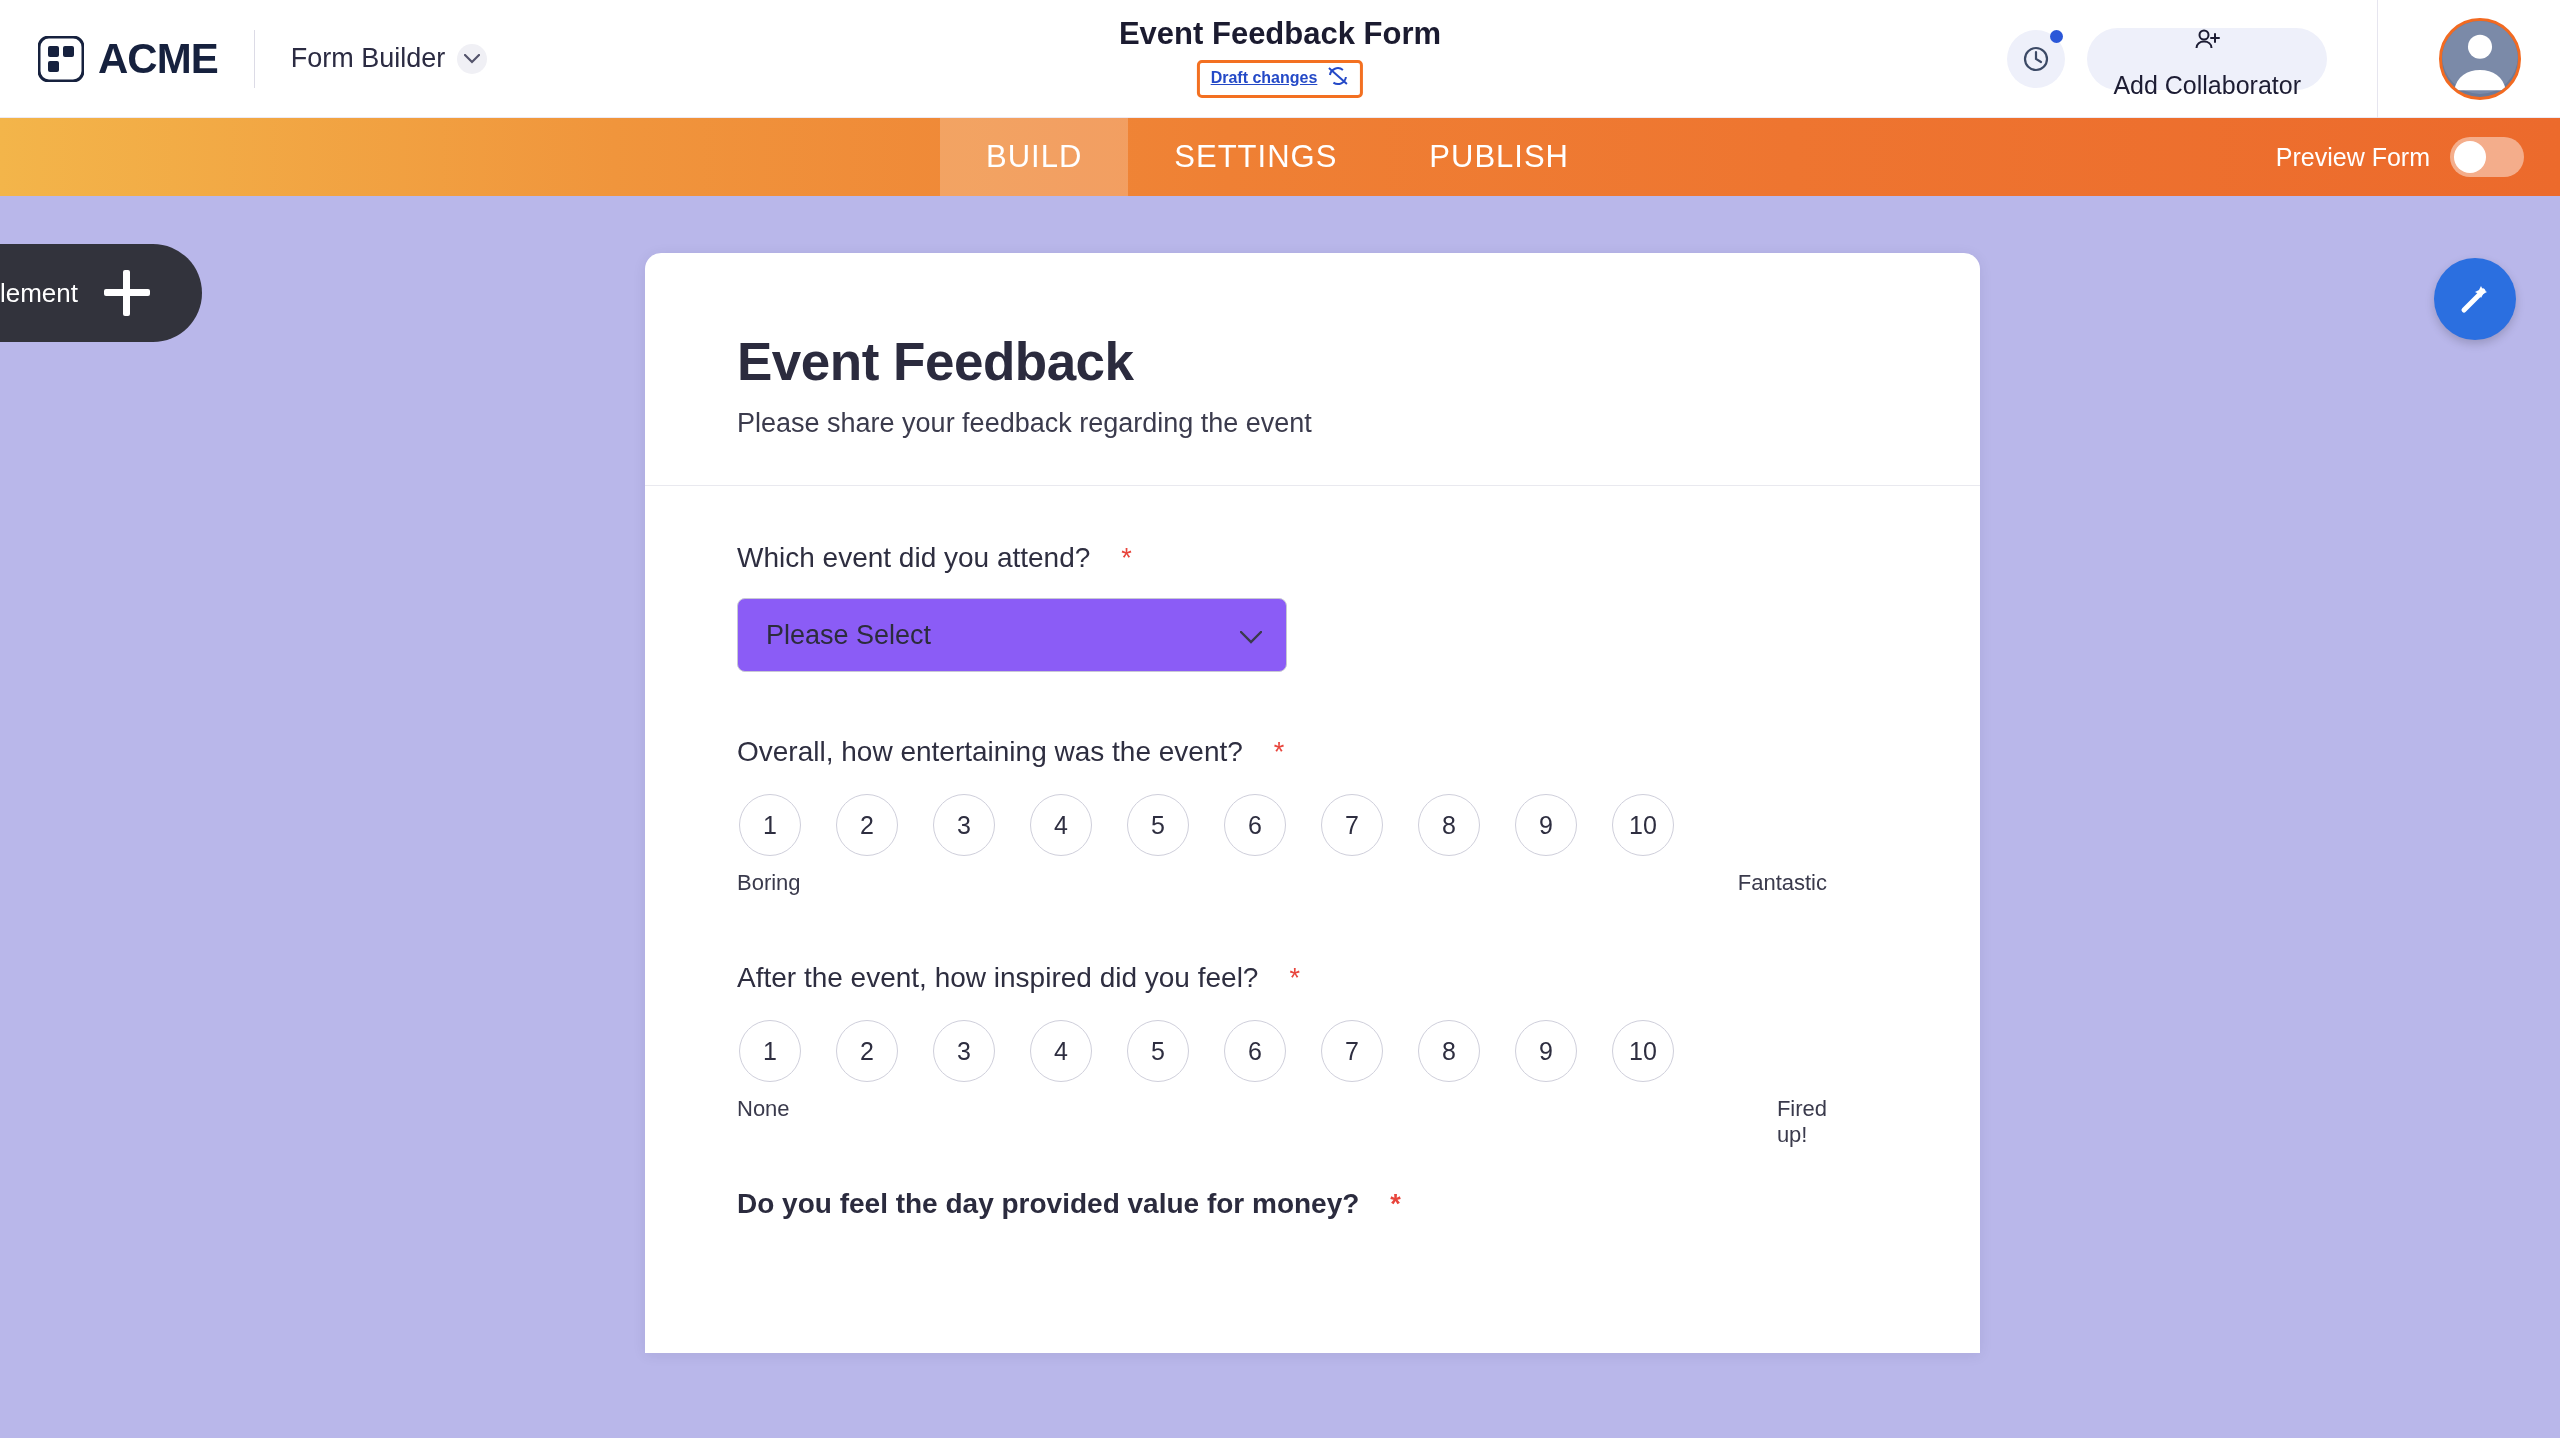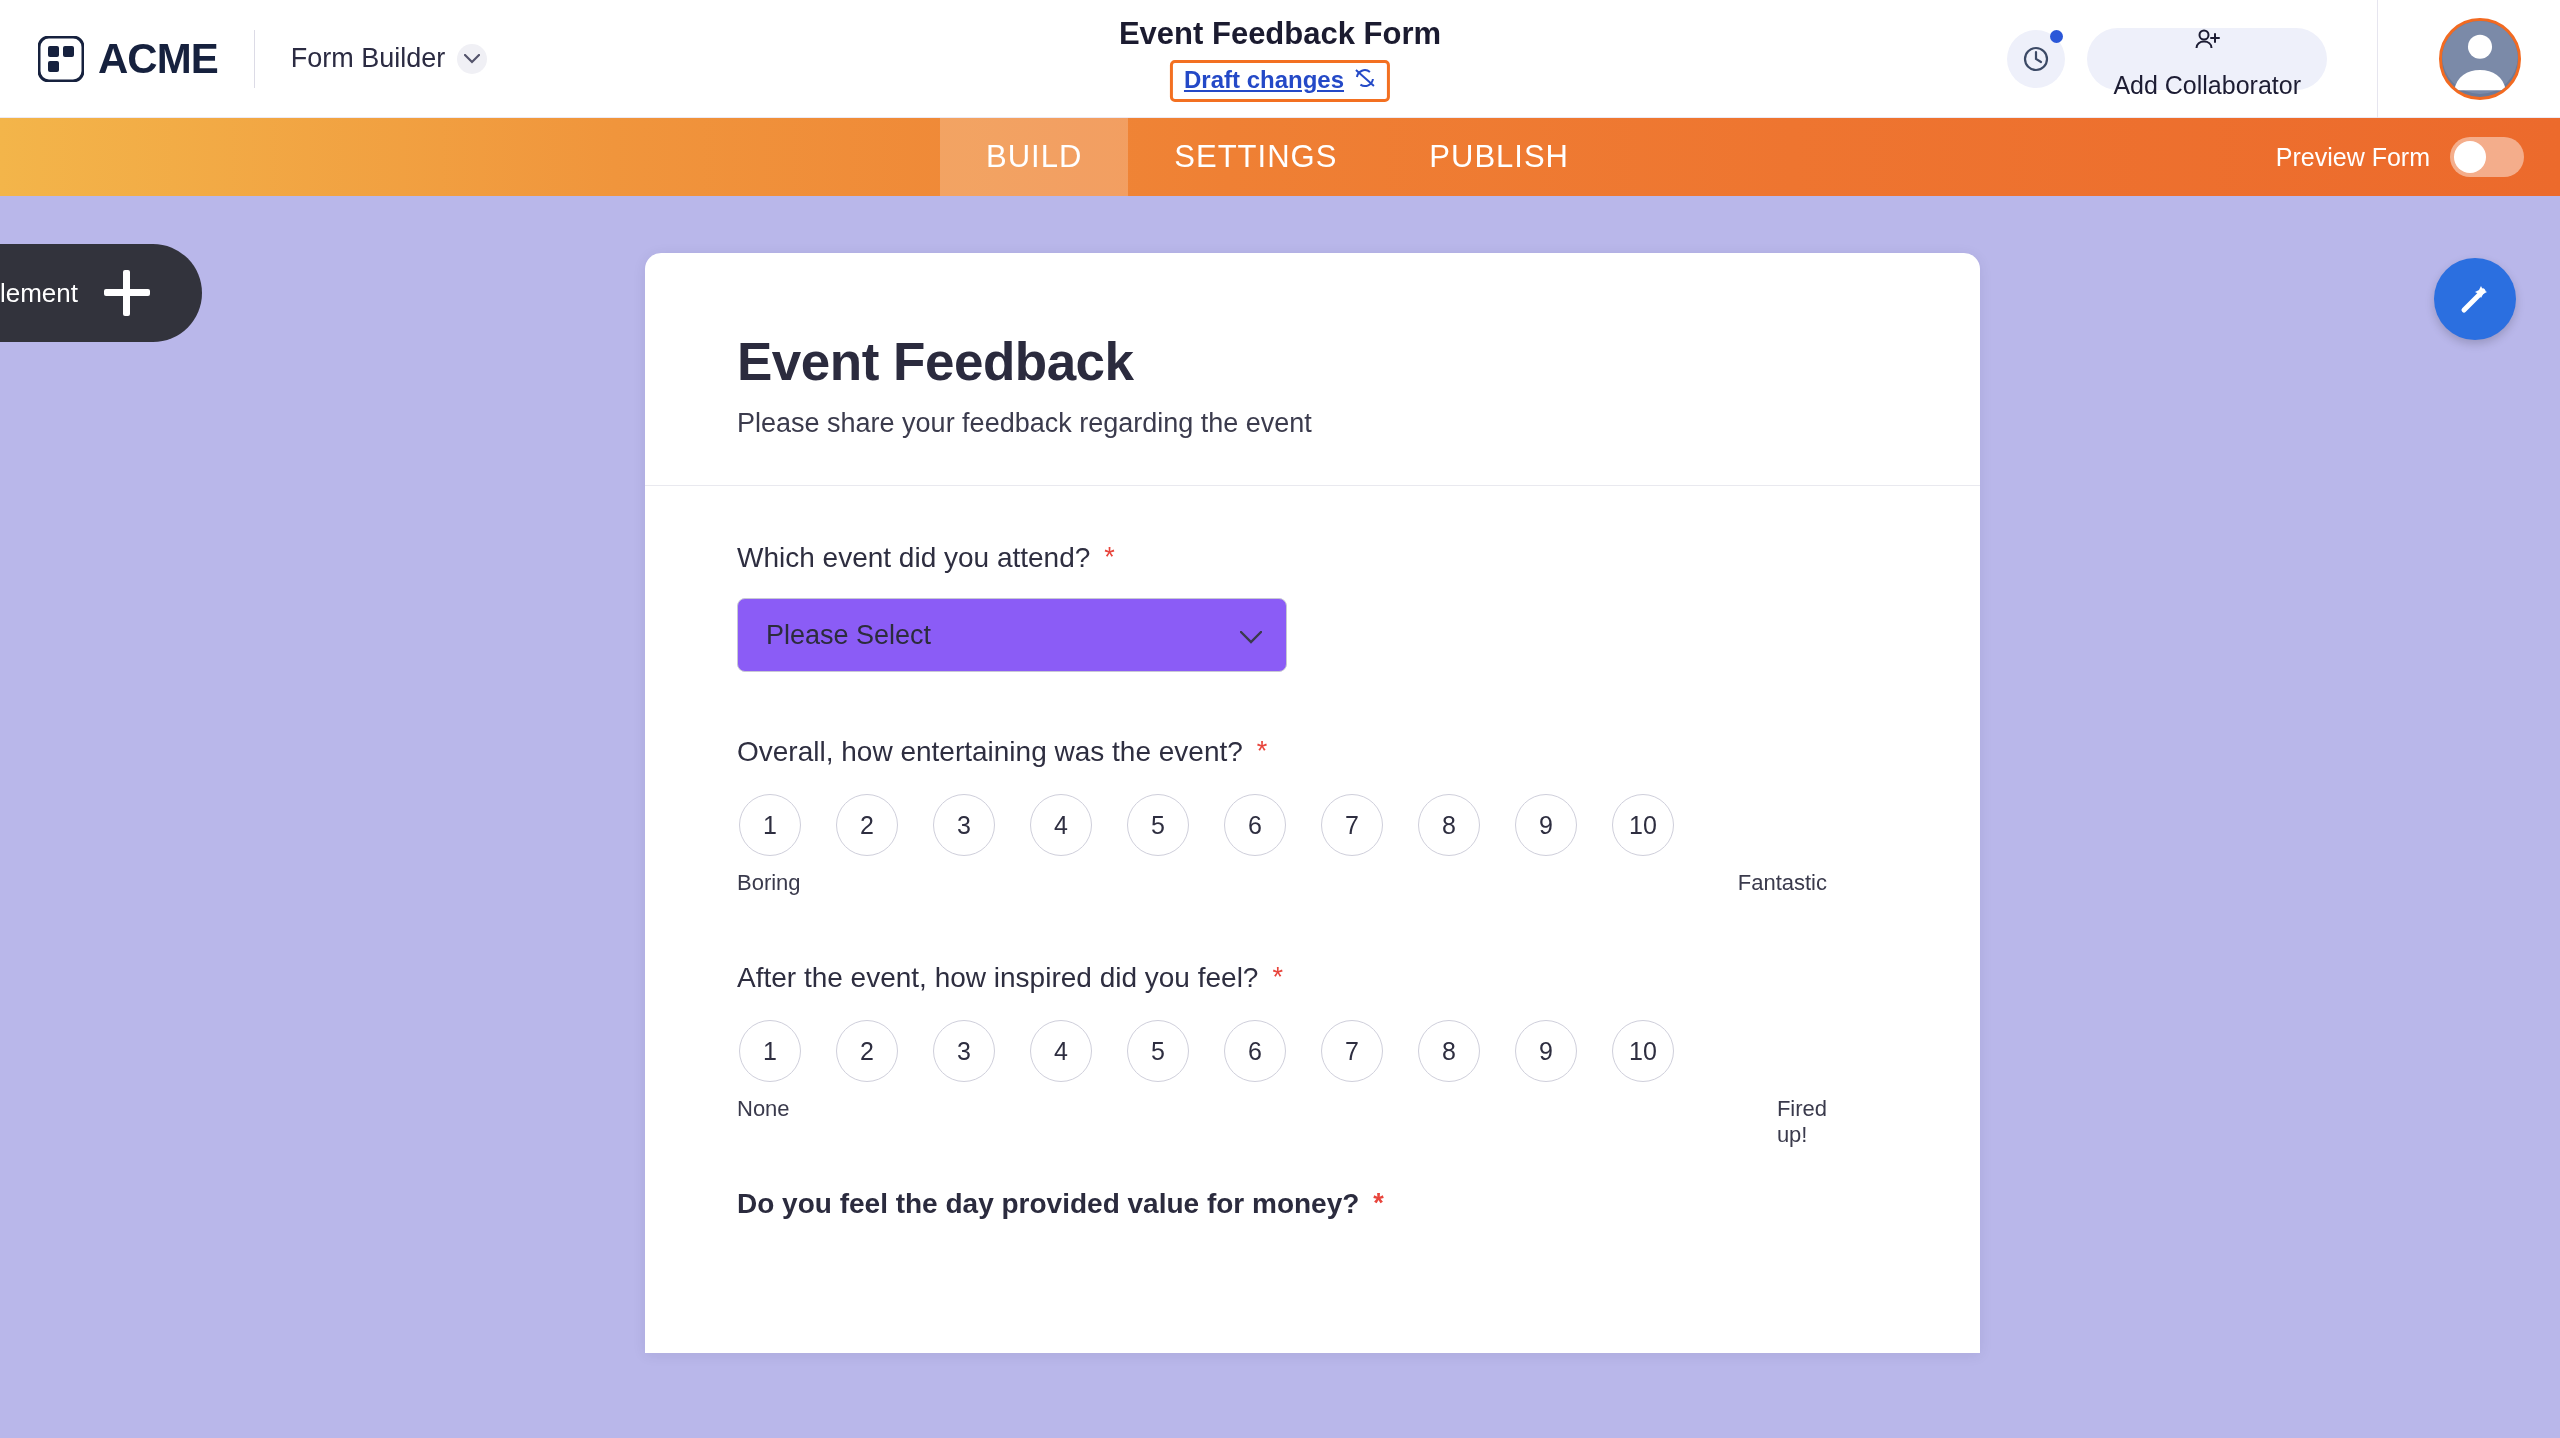--- a/index.html
+++ b/index.html
@@ -68,21 +68,21 @@
   .draft-box {
     margin-top: 8px;
     border: 3px solid #f37021;
     border-radius: 5px;
     padding: 3px 11px 5px 11px;
     display: inline-flex;
     align-items: center;
     gap: 10px;
   }
   .draft-box span.txt {
-    font-size: 24px;
+    font-size: 16px;
     font-weight: bold;
     color: #2449c7;
     text-decoration: underline;
   }
   .right-cluster {
     margin-left: auto;
     display: flex;
     align-items: center;
     gap: 22px;
     padding-right: 0;
@@ -249,22 +249,22 @@
     margin-top: 16px;
     font-size: 27px;
     color: #3b3b4d;
   }
   .fields { padding: 56px 0 0 92px; }
   .field { margin-bottom: 64px; }
   .q-label {
     font-size: 28px;
     color: #2e2e40;
     display: flex;
-    align-items: flex-start;
-    gap: 14px;
+    align-items: flex-end;
+    gap: 31px;
   }
   .req { color: #e8453c; font-size: 27px; }
   .select {
     margin-top: 24px;
     width: 550px;
     height: 74px;
     border: 1px solid #c8c8d4;
     border-radius: 8px;
     display: flex;
     align-items: center;

